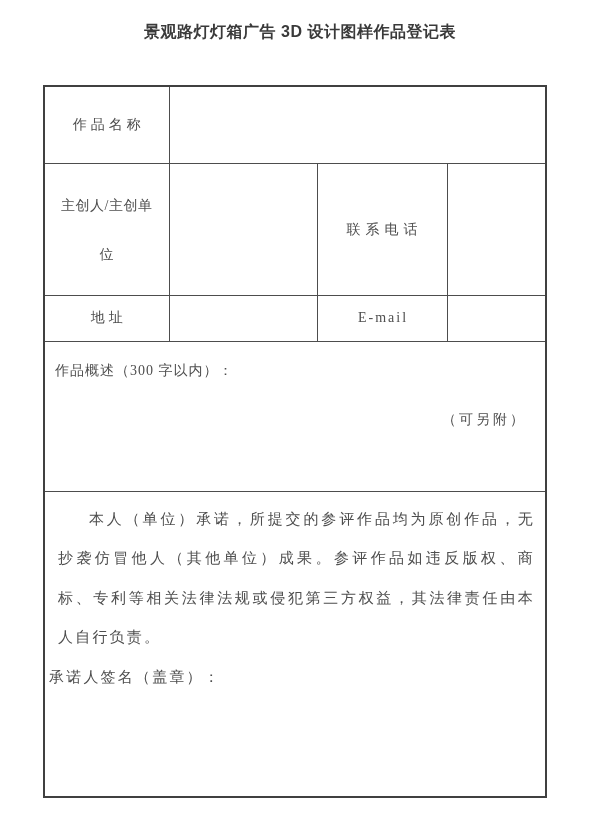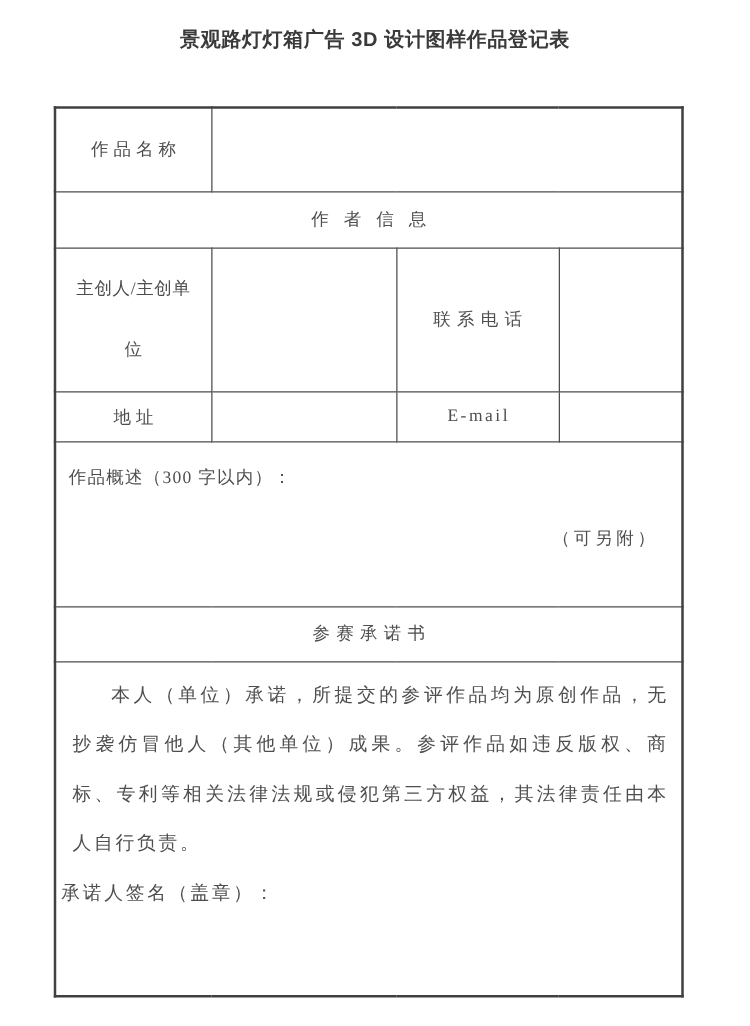--- a/index.html
+++ b/index.html
@@ -102,23 +102,20 @@
       <col style="width:130px">
       <col style="width:99px">
     </colgroup>
 
     <tbody>
         <tr style="height:63px">
       <td class="c-center label-spaced">作品名称</td>
       <td colspan="3"></td>
     </tr>
 
-    <tr style="height:41px">
-      <td colspan="4" class="c-center header-spaced">作者信息</td>
-    </tr>
 
     <tr style="height:77px">
       <td>
         <div class="creator-wrap">主创人/主创单位</div>
       </td>
       <td></td>
       <td class="c-center phone-spaced">联系电话</td>
       <td></td>
     </tr>
 
@@ -130,23 +127,20 @@
     </tr>
 
     <tr style="height:122px">
       <td colspan="4" class="bigcell">
         <div class="cell-label">作品概述（300 字以内）：</div>
         <div class="cell-note">（可另附）</div>
       </td>
     </tr>
 
 
-    <tr style="height:41px">
-      <td colspan="4" class="c-center pledge-spaced">参赛承诺书</td>
-    </tr>
 
     <tr style="height:248px">
       <td colspan="4" class="pledge-cell">
         <div class="pledge-body">本人（单位）承诺，所提交的参评作品均为原创作品，无抄袭仿冒他人（其他单位）成果。参评作品如违反版权、商标、专利等相关法律法规或侵犯第三方权益，其法律责任由本人自行负责。</div>
         <div class="pledge-sign">承诺人签名（盖章）：</div>
       </td>
     </tr>
   </tbody>
     </table>
 </div>

